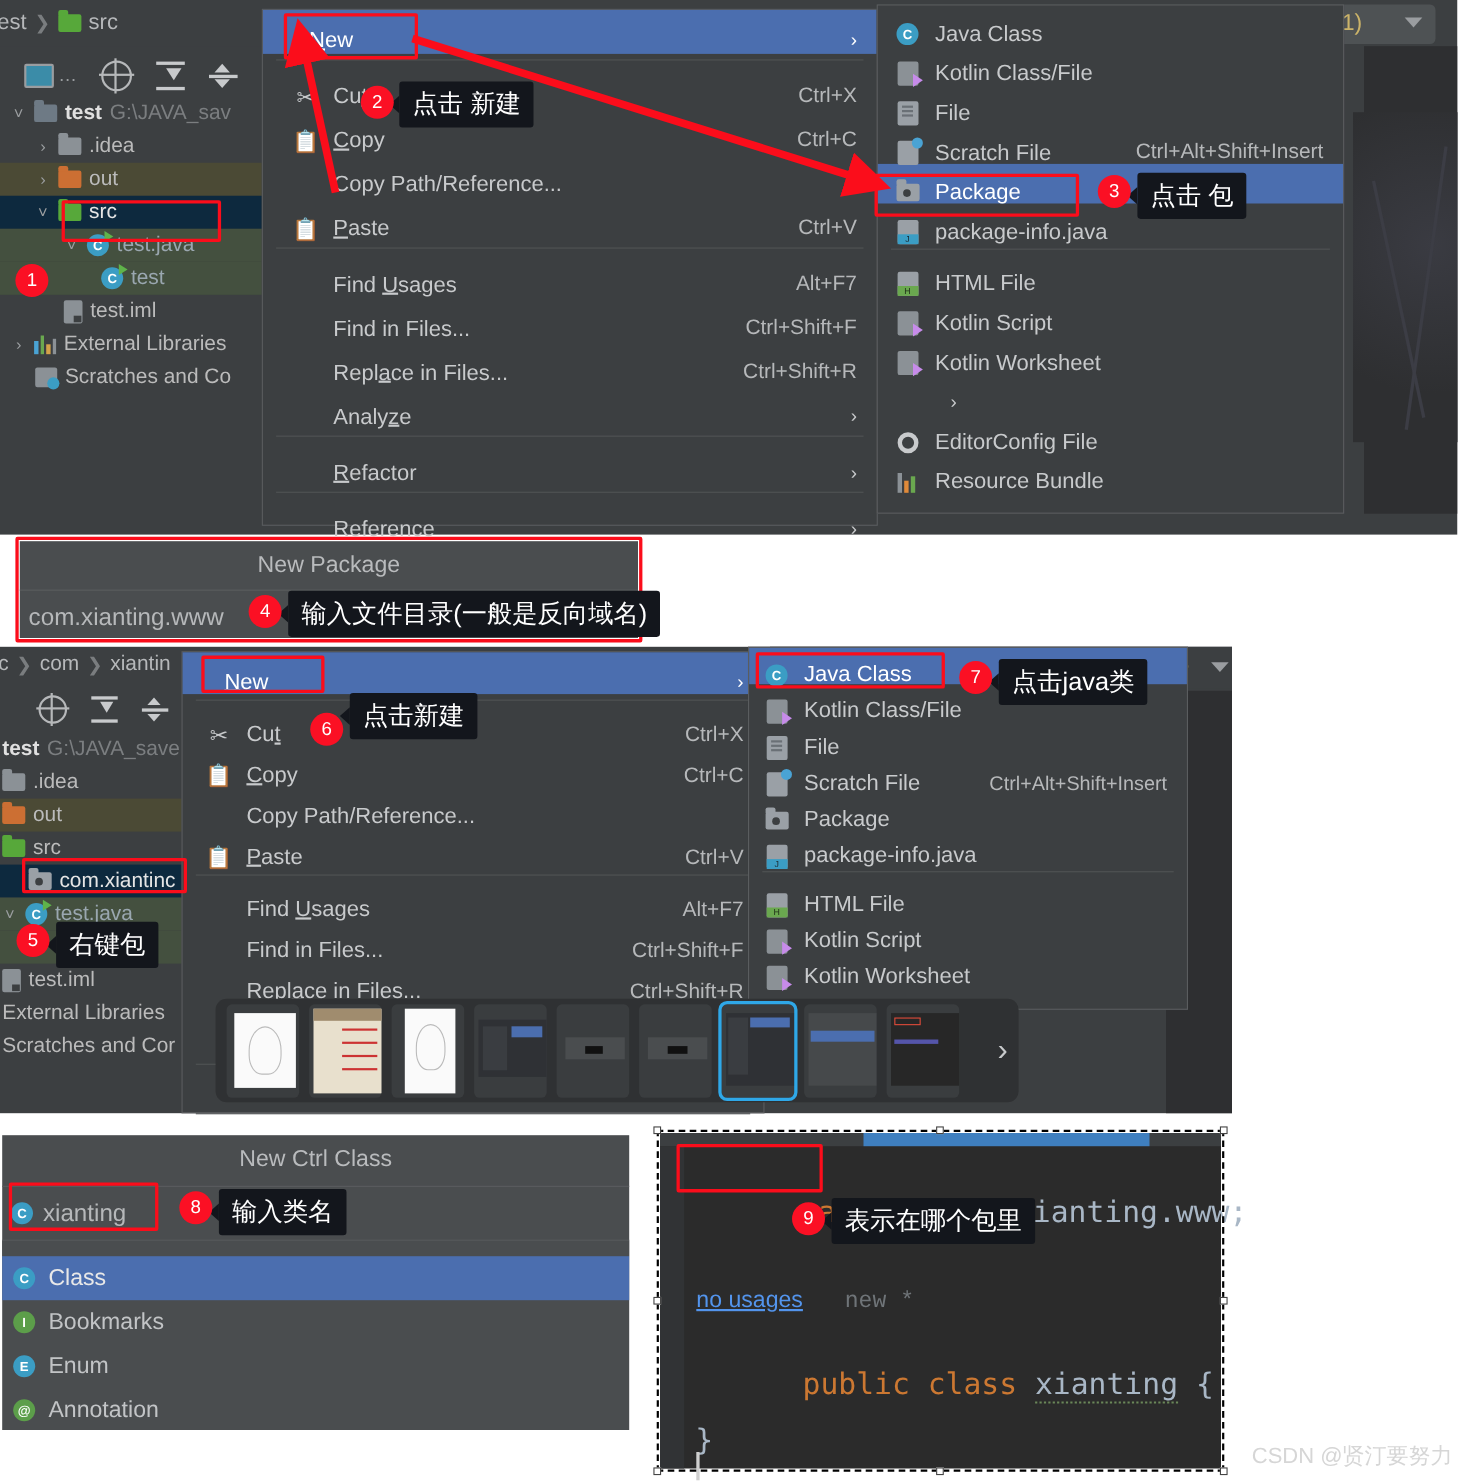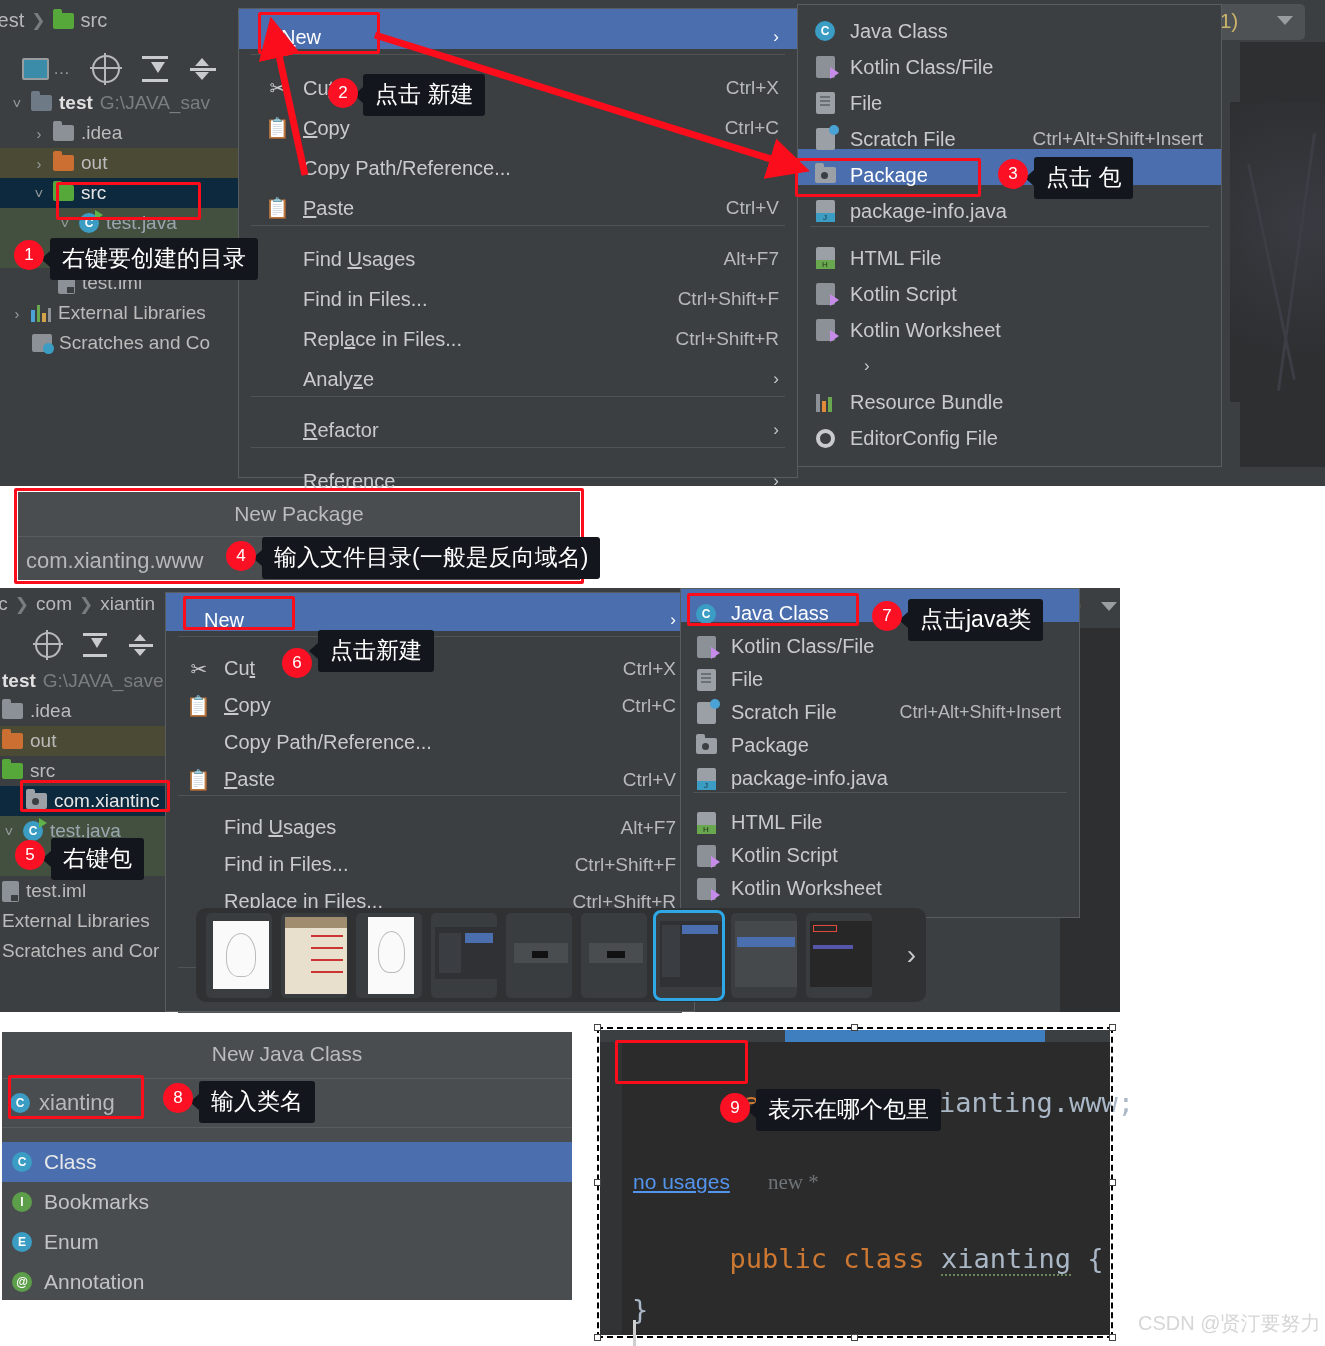--- a/index.html
+++ b/index.html
@@ -98,21 +98,21 @@
   .dlg-title { color:#b9bbbd; font-size:21px; text-align:center; }
   .dlg-sep { height:1px; background:#5a5d5f; }
   .dlg-input { color:#b6b8ba; font-size:22px; display:flex; align-items:center; gap:9px; padding-left:8px;}
   .kindrow { display:flex; align-items:center; gap:12px; color:#c2c4c6; font-size:21px; height:40px; padding-left:10px;}
   .kindrow.sel { background:#4b6eaf; color:#e8e8e8; }
 
   
   .editor { position:absolute; background:#2b2b2b; font-family:"DejaVu Sans Mono", monospace; }
   .code { color:#a9b7c6; font-size:27px; letter-spacing:0px; white-space:pre; }
   .kw { color:#cc7832; }
-  .hint { color:#6f7478; font-size:21px; font-family:Liberation Serif, serif;}
+  .hint { color:#6f7478; font-size:21px; font-family:Liberation Mono, monospace;}
   .usage { color:#5394ec; text-decoration:underline; font-size:21px; font-family:"Liberation Sans", sans-serif;}
   .squig { border-bottom:2px dotted #6a8759; }
   .marq { position:absolute; border:2px dashed #000; }
   .handle { position:absolute; width:7px;height:7px; background:#fff; border:1px solid #444; }
 
   
   .strip { position:absolute; background:#2f3133; border-radius:10px; display:flex; align-items:center; gap:9px; padding:8px 10px;}
   .thumb { width:70px; height:85px; background:#3a3d3f; border-radius:5px; overflow:hidden; position:relative;}
   .thumb.act { outline:3px solid #2fa8e8; }
 
@@ -332,33 +332,33 @@
             <span class="sq kt"></span>
           </span>
         <span class="mi-label">Kotlin Worksheet</span>
       </div>
       <div class="mi" style="height:36px;padding-left:16px;">
         <span class="mi-ico"></span>
         <span class="mi-arrow">›</span>
       </div>
       <div class="mi" style="height:36px;padding-left:16px;">
         <span class="mi-ico">
+            <span class="gear"></span>
+          </span>
+        <span class="mi-label">EditorConfig File</span>
+      </div>
+      <div class="mi" style="height:36px;padding-left:16px;">
+        <span class="mi-ico">
             <span class="bundle">
               <i style="height:18px;background:#8b9196"></i>
               <i style="height:11px;background:#e08a3a"></i>
               <i style="height:15px;background:#6aa84f"></i>
             </span>
           </span>
         <span class="mi-label">Resource Bundle</span>
-      </div>
-      <div class="mi" style="height:36px;padding-left:16px;">
-        <span class="mi-ico">
-            <span class="gear"></span>
-          </span>
-        <span class="mi-label">EditorConfig File</span>
       </div>
     </div>
 
     <div class="redbox" style="left:258px;top:12px;width:122px;height:42px;"></div>
     <div class="redbox" style="left:56px;top:182px;width:145px;height:38px;"></div>
     <div class="redbox" style="left:795px;top:158px;width:186px;height:39px;"></div>
 
     <svg class="arrow-svg" width="800" height="200" style="left:130px;top:10px;">
       <defs>
           <marker id="ah1" markerWidth="6" markerHeight="6" refX="3" refY="3" orient="auto">
@@ -370,21 +370,20 @@
     <svg class="arrow-svg" width="480" height="190" style="left:370px;top:25px;">
       <defs>
           <marker id="ah2" markerWidth="6" markerHeight="6" refX="3" refY="3" orient="auto">
         <path d="M0,0 L6,3 L0,6 z" fill="#fb0d1b"></path>
           </marker>
         </defs>
       <line x1="5" y1="10" x2="420" y2="140" stroke="#fb0d1b" stroke-width="7" marker-end="url(#ah2)"></line>
     </svg>
 
     <div class="badge" style="left:14px;top:240px;">1</div>
-    <div class="tip" style="left:50px;top:238px;">右键要创建的目录</div>
 
     <div class="badge" style="left:328px;top:78px;">2</div>
     <div class="tip" style="left:363px;top:74px;">点击 新建</div>
 
     <div class="badge" style="left:998px;top:159px;">3</div>
     <div class="tip" style="left:1034px;top:157px;">点击 包</div>
   </div>
 
   <div class="dlg" style="left:18px;top:492px;width:562px;height:88px;">
     <div class="dlg-title" style="padding-top:10px;">New Package</div>
@@ -635,21 +634,21 @@
     <div class="tip" style="left:51px;top:250px;">右键包</div>
 
     <div class="badge" style="left:282px;top:60px;">6</div>
     <div class="tip" style="left:318px;top:42px;">点击新建</div>
 
     <div class="badge" style="left:872px;top:13px;">7</div>
     <div class="tip" style="left:908px;top:11px;">点击java类</div>
   </div>
 
   <div class="dlg" style="left:2px;top:1032px;width:570px;height:268px;">
-    <div class="dlg-title" style="padding-top:10px;">New Java Class</div>
+    <div class="dlg-title" style="padding-top:10px;">New Ctrl Class</div>
     <div class="dlg-sep" style="margin-top:12px;"></div>
     <div class="dlg-input" style="height:48px;">
       <span class="cicon teal">C</span>
       <span>xianting</span>
     </div>
     <div class="dlg-sep"></div>
     <div style="height:14px;background:#4a4d4f;"></div>
     <div class="kindrow sel">
       <span class="cicon teal">C</span>
       <span>Class</span>

